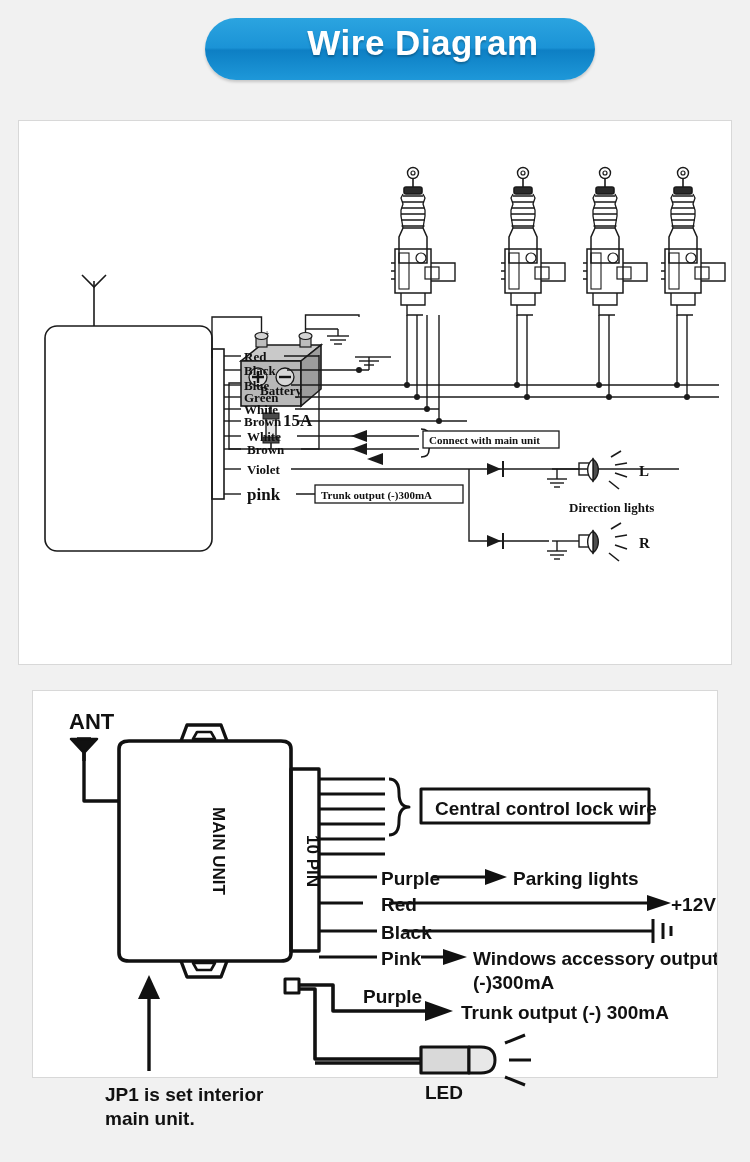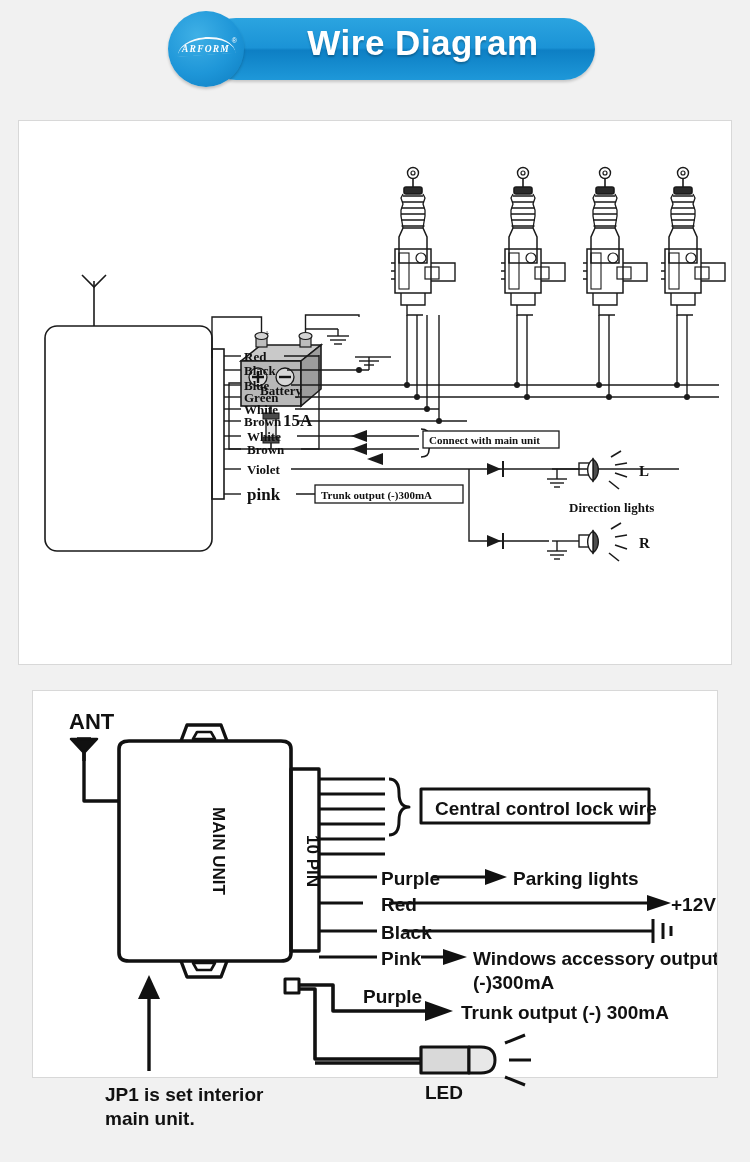--- a/index.html
+++ b/index.html
@@ -63,25 +63,20 @@
   svg{display:block;}
   .txt{font-family:"Liberation Serif",serif;font-weight:bold;}
   .txt-sans{font-family:"Liberation Sans",sans-serif;font-weight:bold;}
 </style>
 </head>
 <body>
 
 <div class="header">
   <div class="banner">
     <div class="banner-title">Wire Diagram</div>
-  </div>
-  <div class="logo-circle">
-    <div class="logo-swoosh"></div>
-    <div class="logo-text">ARFORM</div>
-    <div class="logo-reg">®</div>
   </div>
 </div>
 
 <div class="panel" id="panel-top">
 <svg width="712" height="543" viewBox="0 0 712 543">
   <g fill="none" stroke="#1a1a1a" stroke-width="1.6">
 
     <rect x="26" y="205" width="167" height="225" rx="12" ry="12" stroke-width="1.6"></rect>
 
     <line x1="75" y1="205" x2="75" y2="160"></line>

